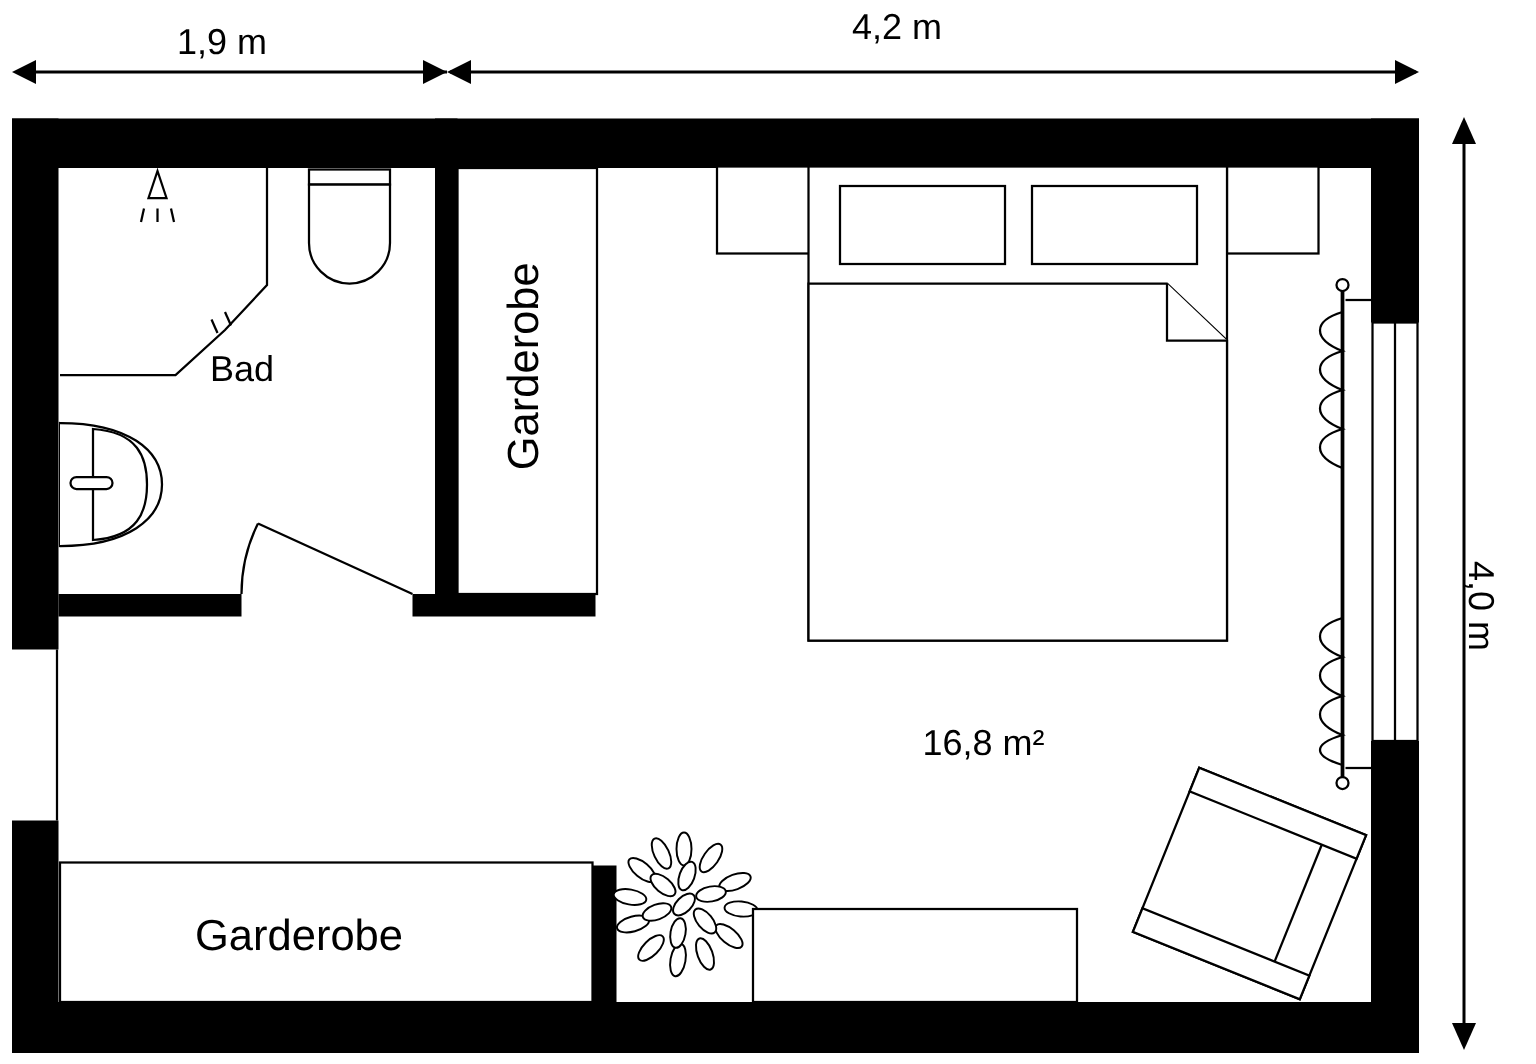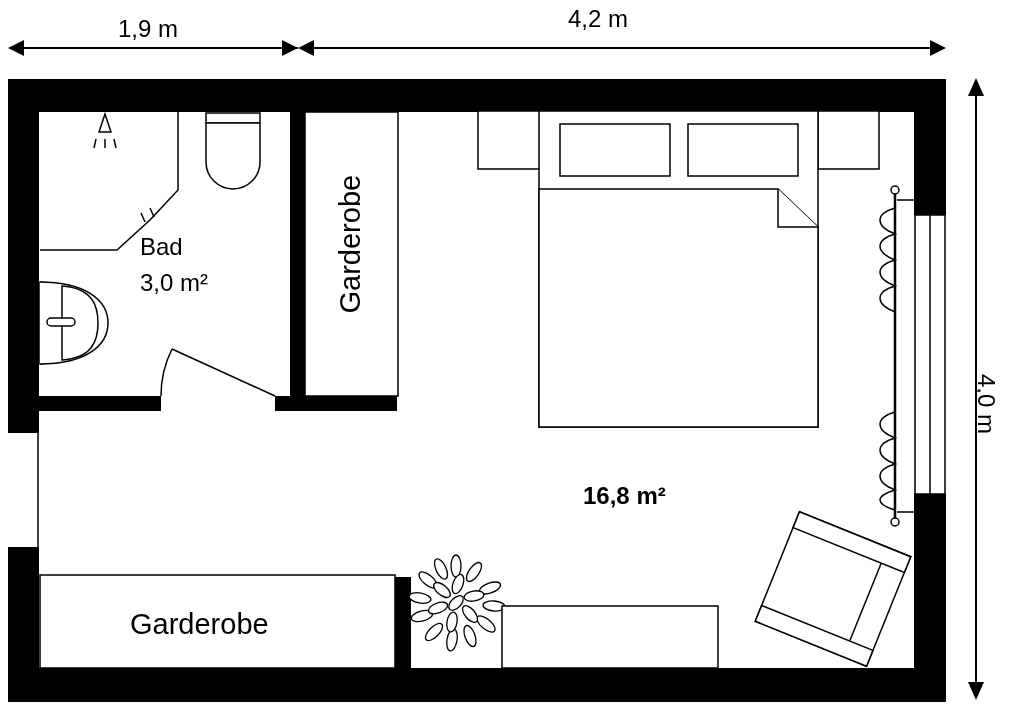--- a/index.html
+++ b/index.html
@@ -140,20 +140,19 @@
     <line x1="868" y1="547" x2="868" y2="631"></line>
   </g>
 </svg>
 
 <div class="lbl dim" style="left:118px; top:15px;">1,9 m</div>
 <div class="lbl dim" style="left:568px; top:5px;">4,2 m</div>
 <div class="lbl dim" style="left:968px; top:390px; transform: rotate(90deg); transform-origin: center; width:60px; margin-left:-12px;">4,0 m</div>
 
 <div class="lbl room" style="left:140px; top:229px; width:120px;">
   <div>Bad</div>
-  <div>3,0 m²</div>
 </div>
 
-<div class="lbl room" style="left:583px; top:478px;font-weight:bold;">16,8 m²</div>
+<div class="lbl room" style="left:615px; top:478px;">16,8 m²</div>
 
 <div class="lbl furn" style="left:290px; top:237px; width:120px; text-align:center; transform: rotate(-90deg); transform-origin: center;">Garderobe</div>
 
 <div class="lbl furn" style="left:130px; top:608px;">Garderobe</div>
 
 </body></html>

